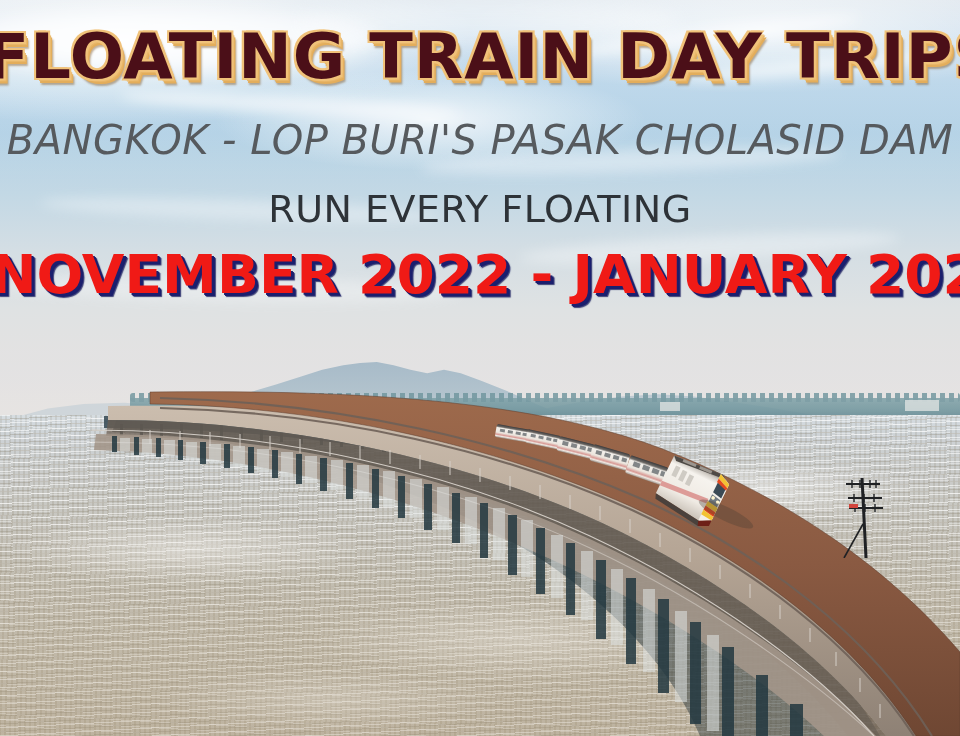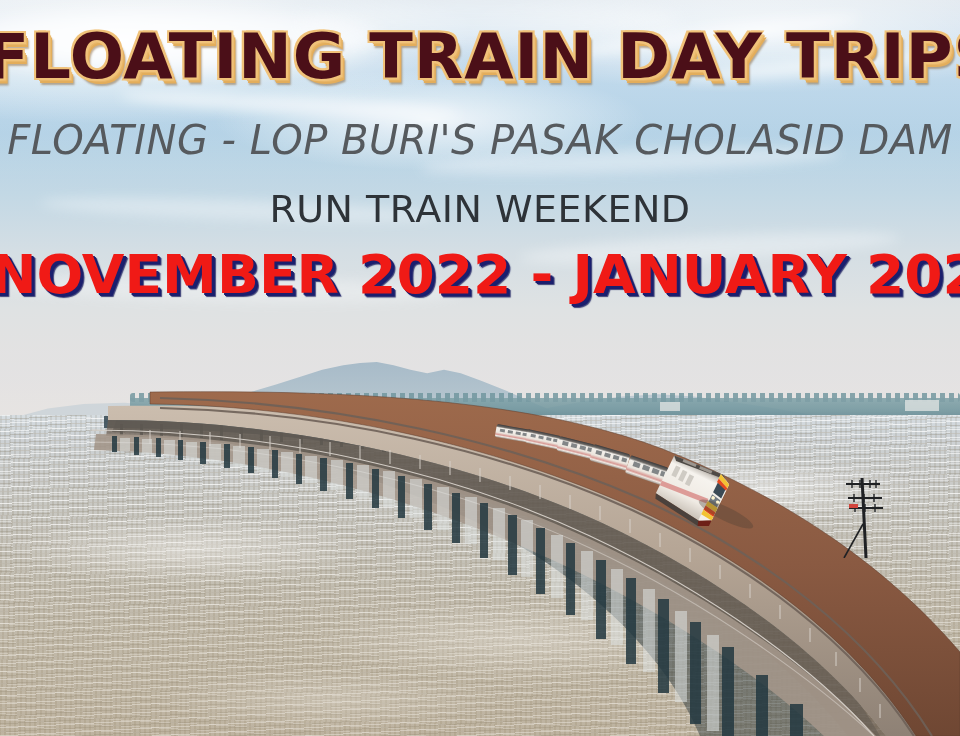--- a/index.html
+++ b/index.html
@@ -533,18 +533,18 @@
         <rect x="13" y="32" width="9" height="4" fill="#d2453c"></rect>
         <line x1="27" y1="52" x2="8" y2="86" stroke="#1f2124" stroke-width="1.6"></line>
       </svg>
     </div>
 
     <div class="grade"></div>
   </div>
 
   <div id="textlayer">
     <div class="t-title">FLOATING TRAIN DAY TRIPS</div>
-    <div class="t-route">FLOATING - LOP BURI'S PASAK CHOLASID DAM</div>
-    <div class="t-freq">RUN TRAIN WEEKEND</div>
+    <div class="t-route">BANGKOK - LOP BURI'S PASAK CHOLASID DAM</div>
+    <div class="t-freq">RUN EVERY FLOATING</div>
     <div class="t-dates">NOVEMBER 2022 - JANUARY 2023</div>
   </div>
 
 </div>
 
 </body></html>

